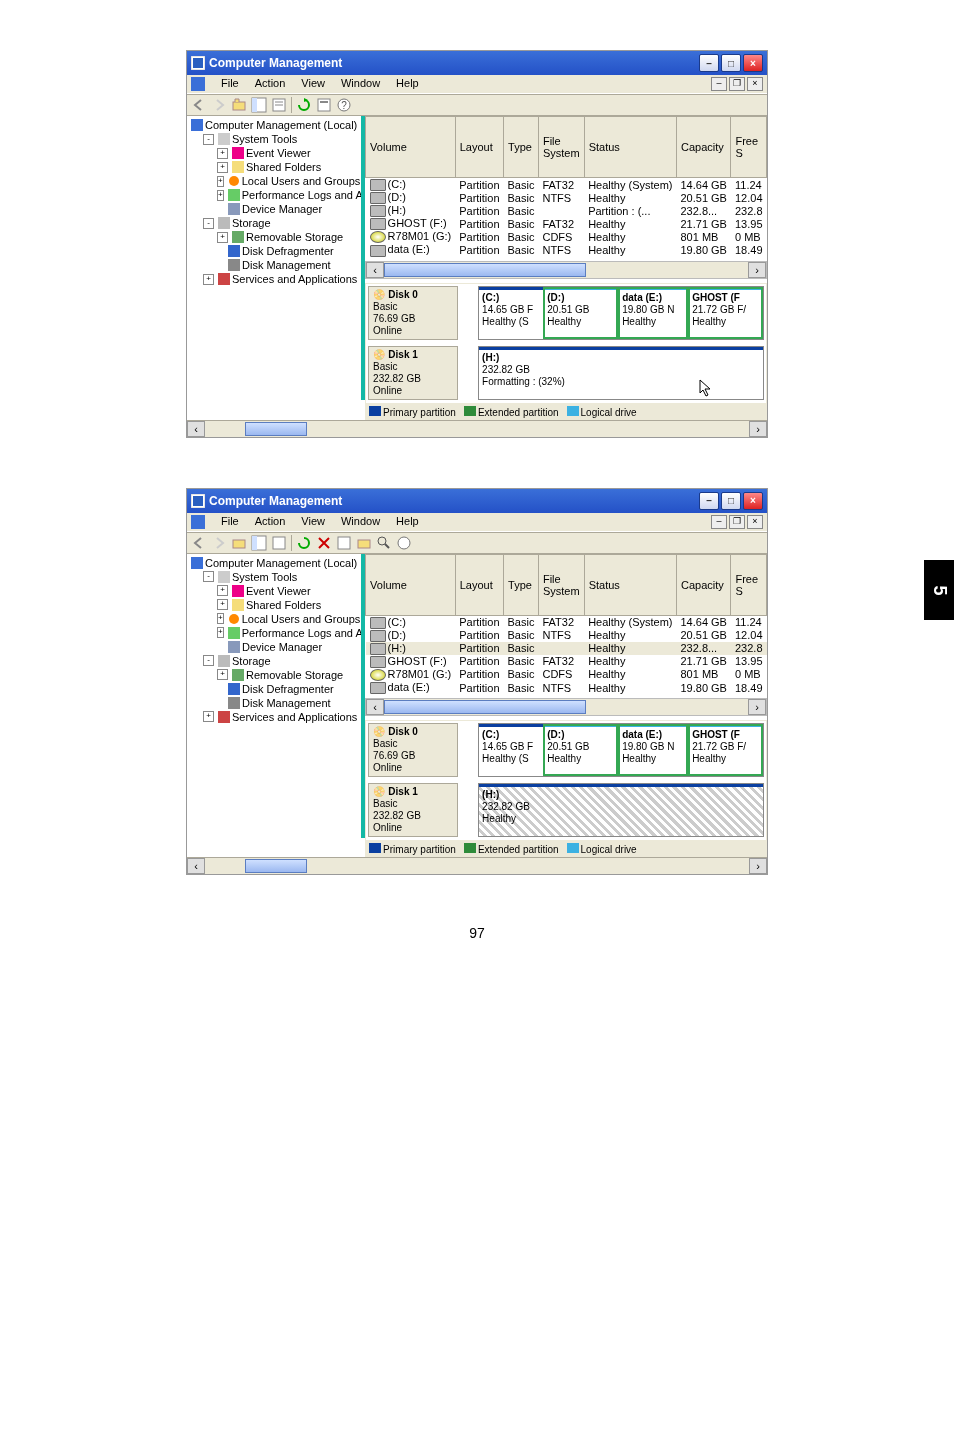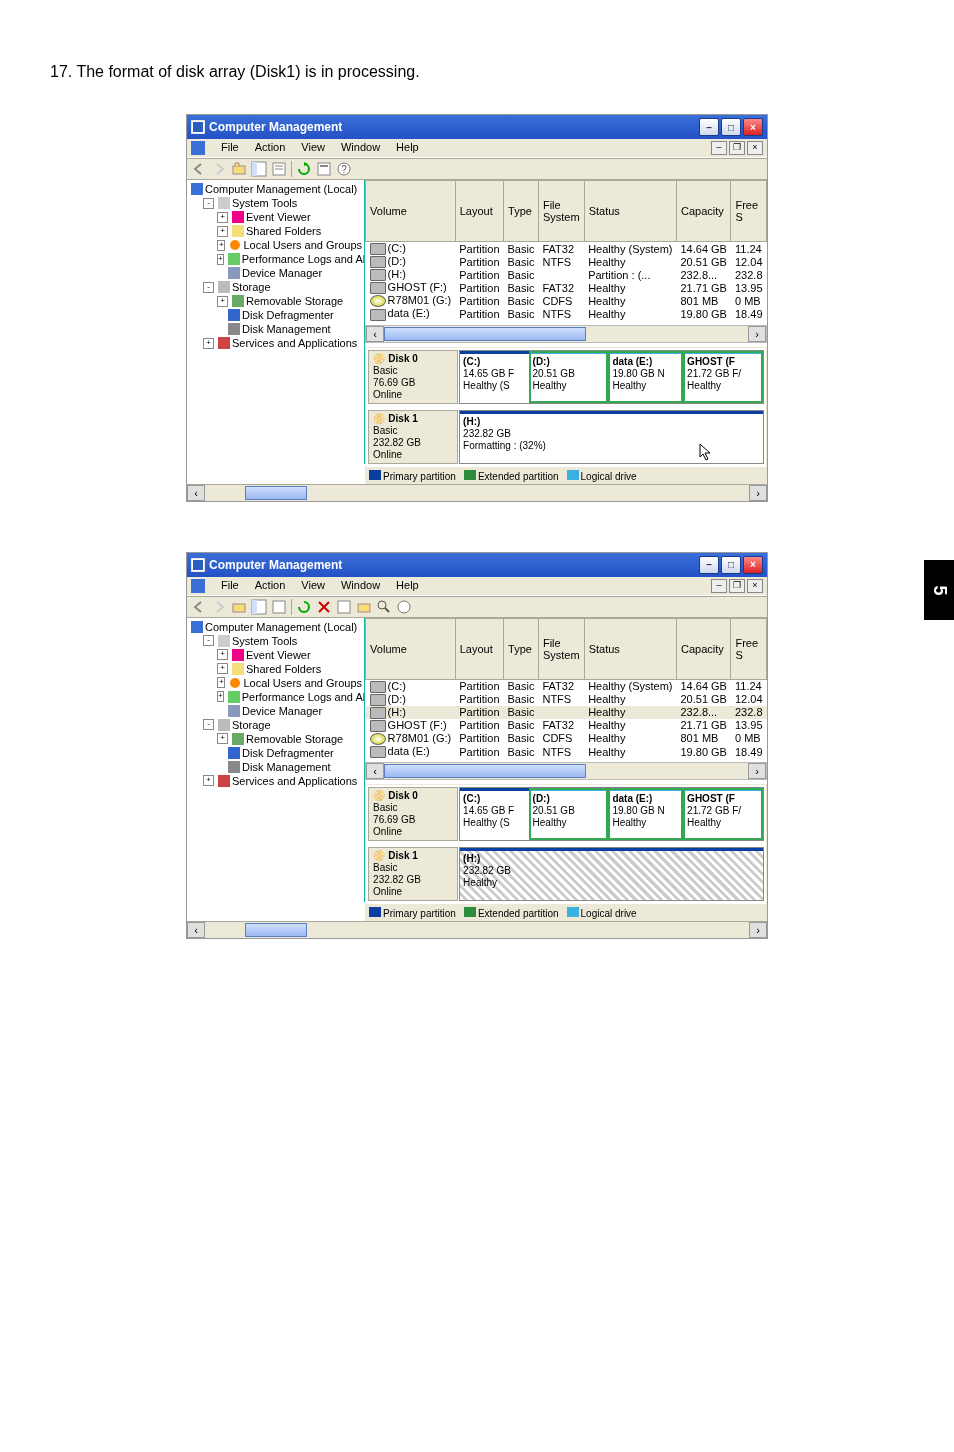--- a/index.html
+++ b/index.html
@@ -79,21 +79,21 @@
     gap: 4px;
     align-items: center;
   }
   .toolbar svg { width:16px; height:16px; }
   .content {
     display: flex;
     background: #fff;
   }
   .tree {
     width: 180px;
-    border-right: 1px solid #14b8a6;
+    border-right: 4px solid #14b8a6;
     padding: 2px 2px 2px 4px;
     font-size: 11px;
     line-height: 14px;
     position: relative;
     height: 280px;
     overflow: hidden;
   }
   .tree .row {
     white-space: nowrap;
     display: flex;
@@ -165,21 +165,21 @@
     border: 1px solid #ece9d8;
     background: #fff;
     margin-top: 4px;
     padding: 2px;
     height: 115px;
     overflow-y: auto;
     position: relative;
   }
   .disk-row {
     display: flex;
-    gap: 1px;
+    gap: 20px;
     margin-bottom: 6px;
     border-radius: 8px;
   }
   .disk-label {
     width: 80px;
     background: #ece9d8;
     border:1px solid #aca899;
     padding: 2px 4px;
     font-size: 10px;
     line-height: 12px;
@@ -255,21 +255,20 @@
     position: relative;
     width: 954px;
   }
 </style>
 </head>
 <body>
 
 <div class="outer">
 <div class="page">
 
-  <p class="body-text">17. The format of disk array (Disk1) is in processing.</p>
 
   <div class="screenshot">
     <div class="titlebar">
       <svg width="14" height="14">
             <rect width="14" height="14" fill="#fff" stroke="#ccc"></rect>
             <rect x="2" y="2" width="10" height="10" fill="#2a5fc0"></rect>
           </svg>
       <span class="title-text">Computer Management</span>
       <span class="winbtn">–</span>
       <span class="winbtn">□</span>
@@ -799,18 +798,19 @@
     </div>
     <div class="bottomscroll">
       <div class="arrow">‹</div>
       <div class="track">
             <div class="thumb"></div>
           </div>
       <div class="arrow">›</div>
     </div>
   </div>
 
+  <div class="page-num">97</div>
 </div>
 
 <div class="side-tab">
       <span>5</span>
     </div>
 </div>
 
 </body></html>

